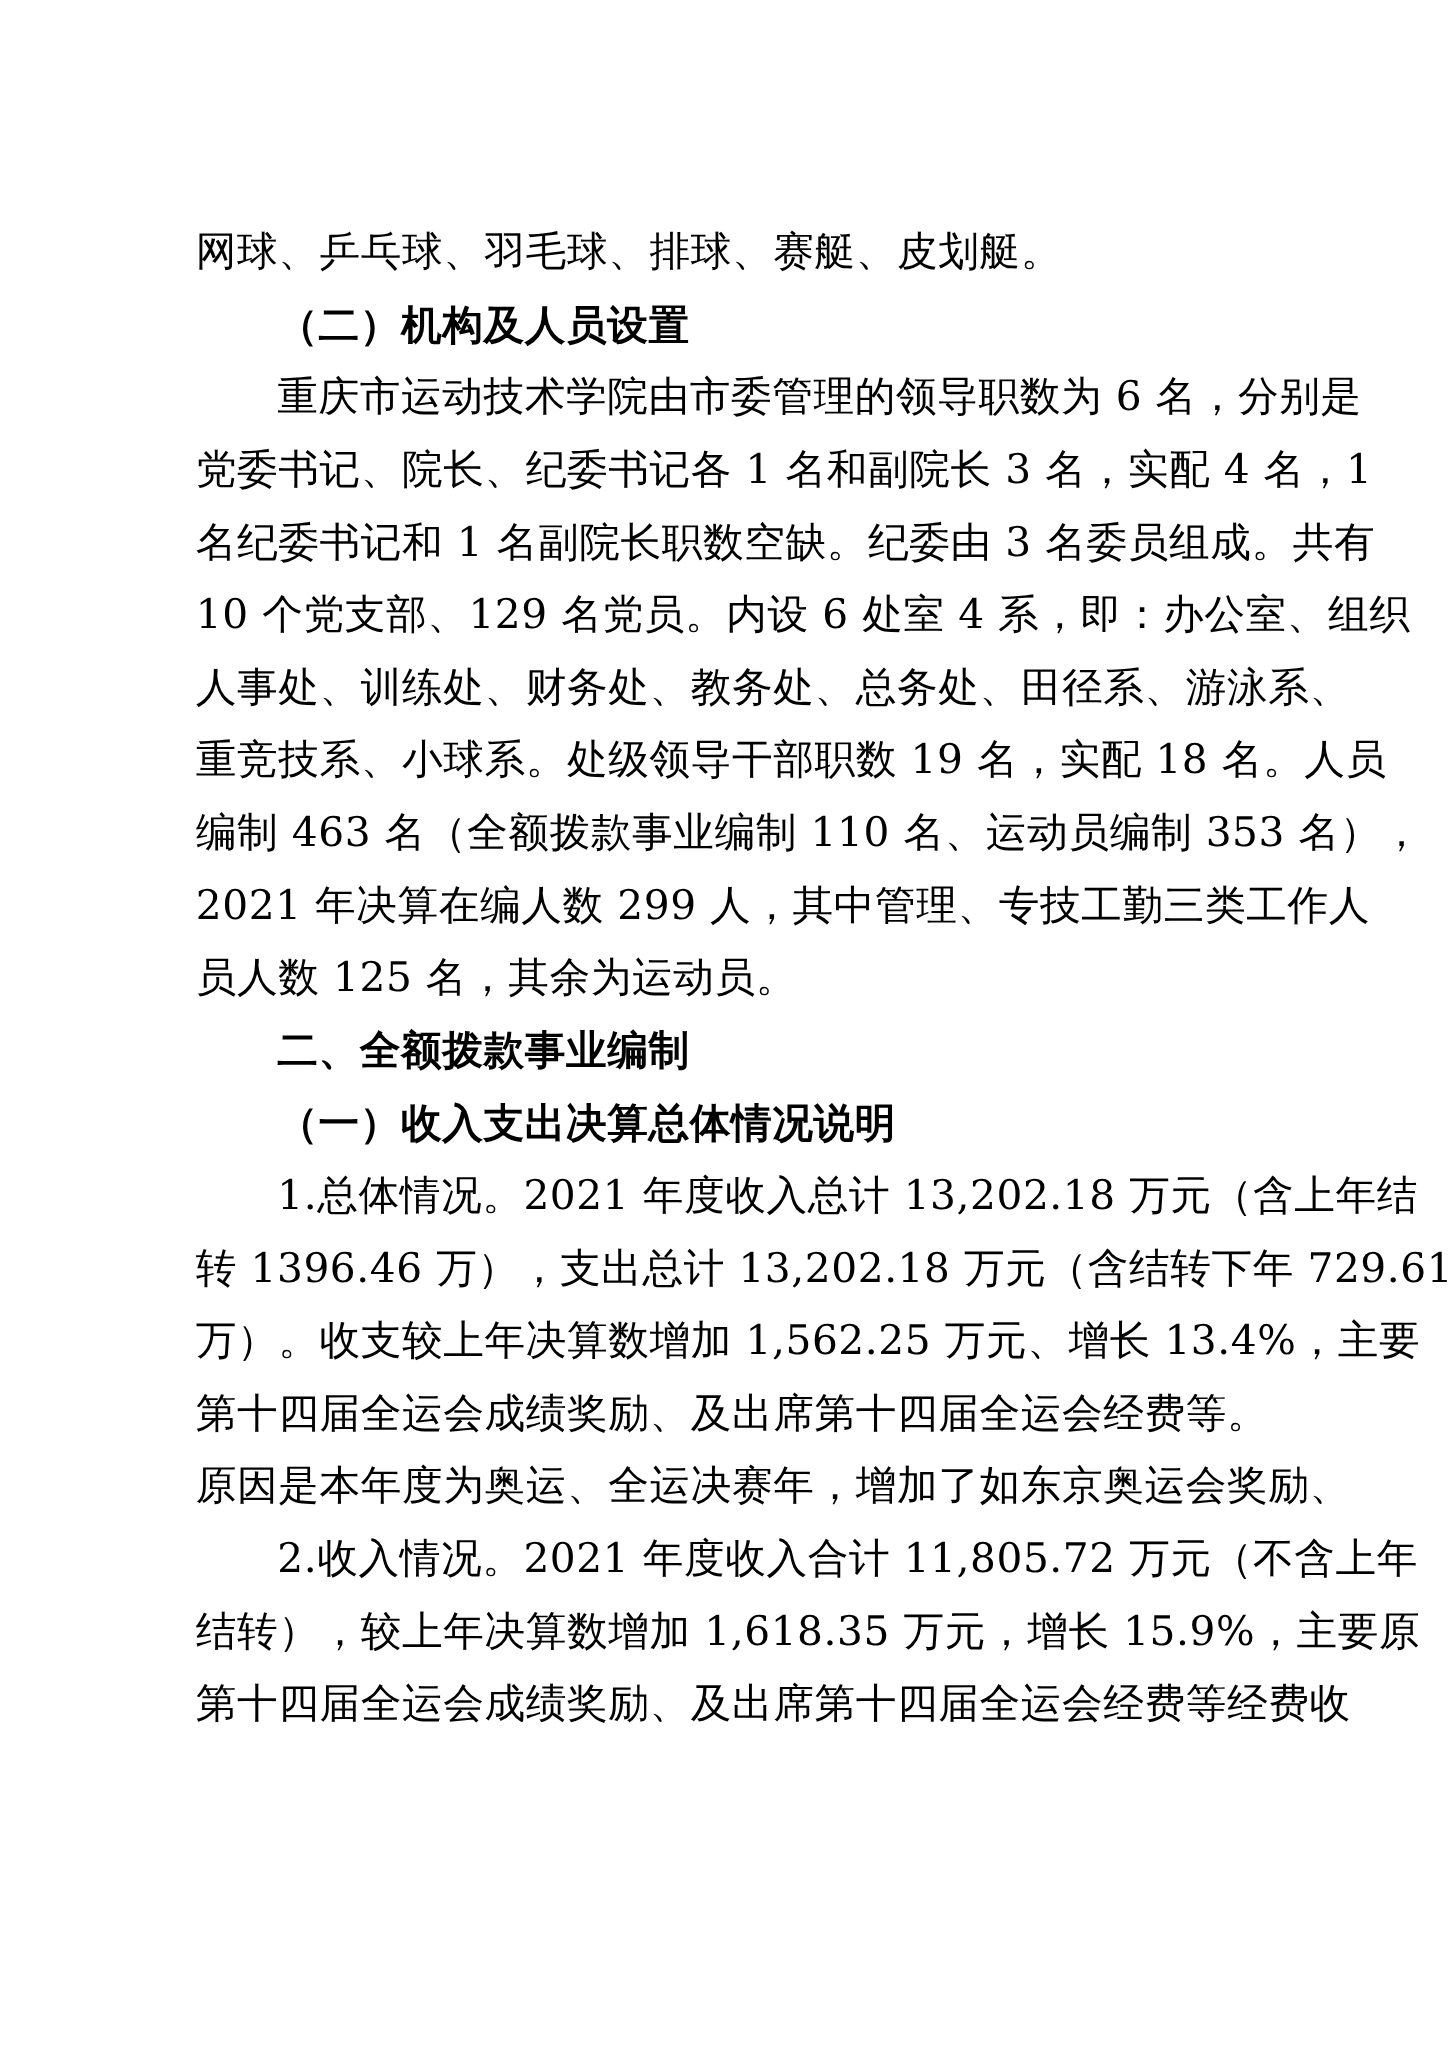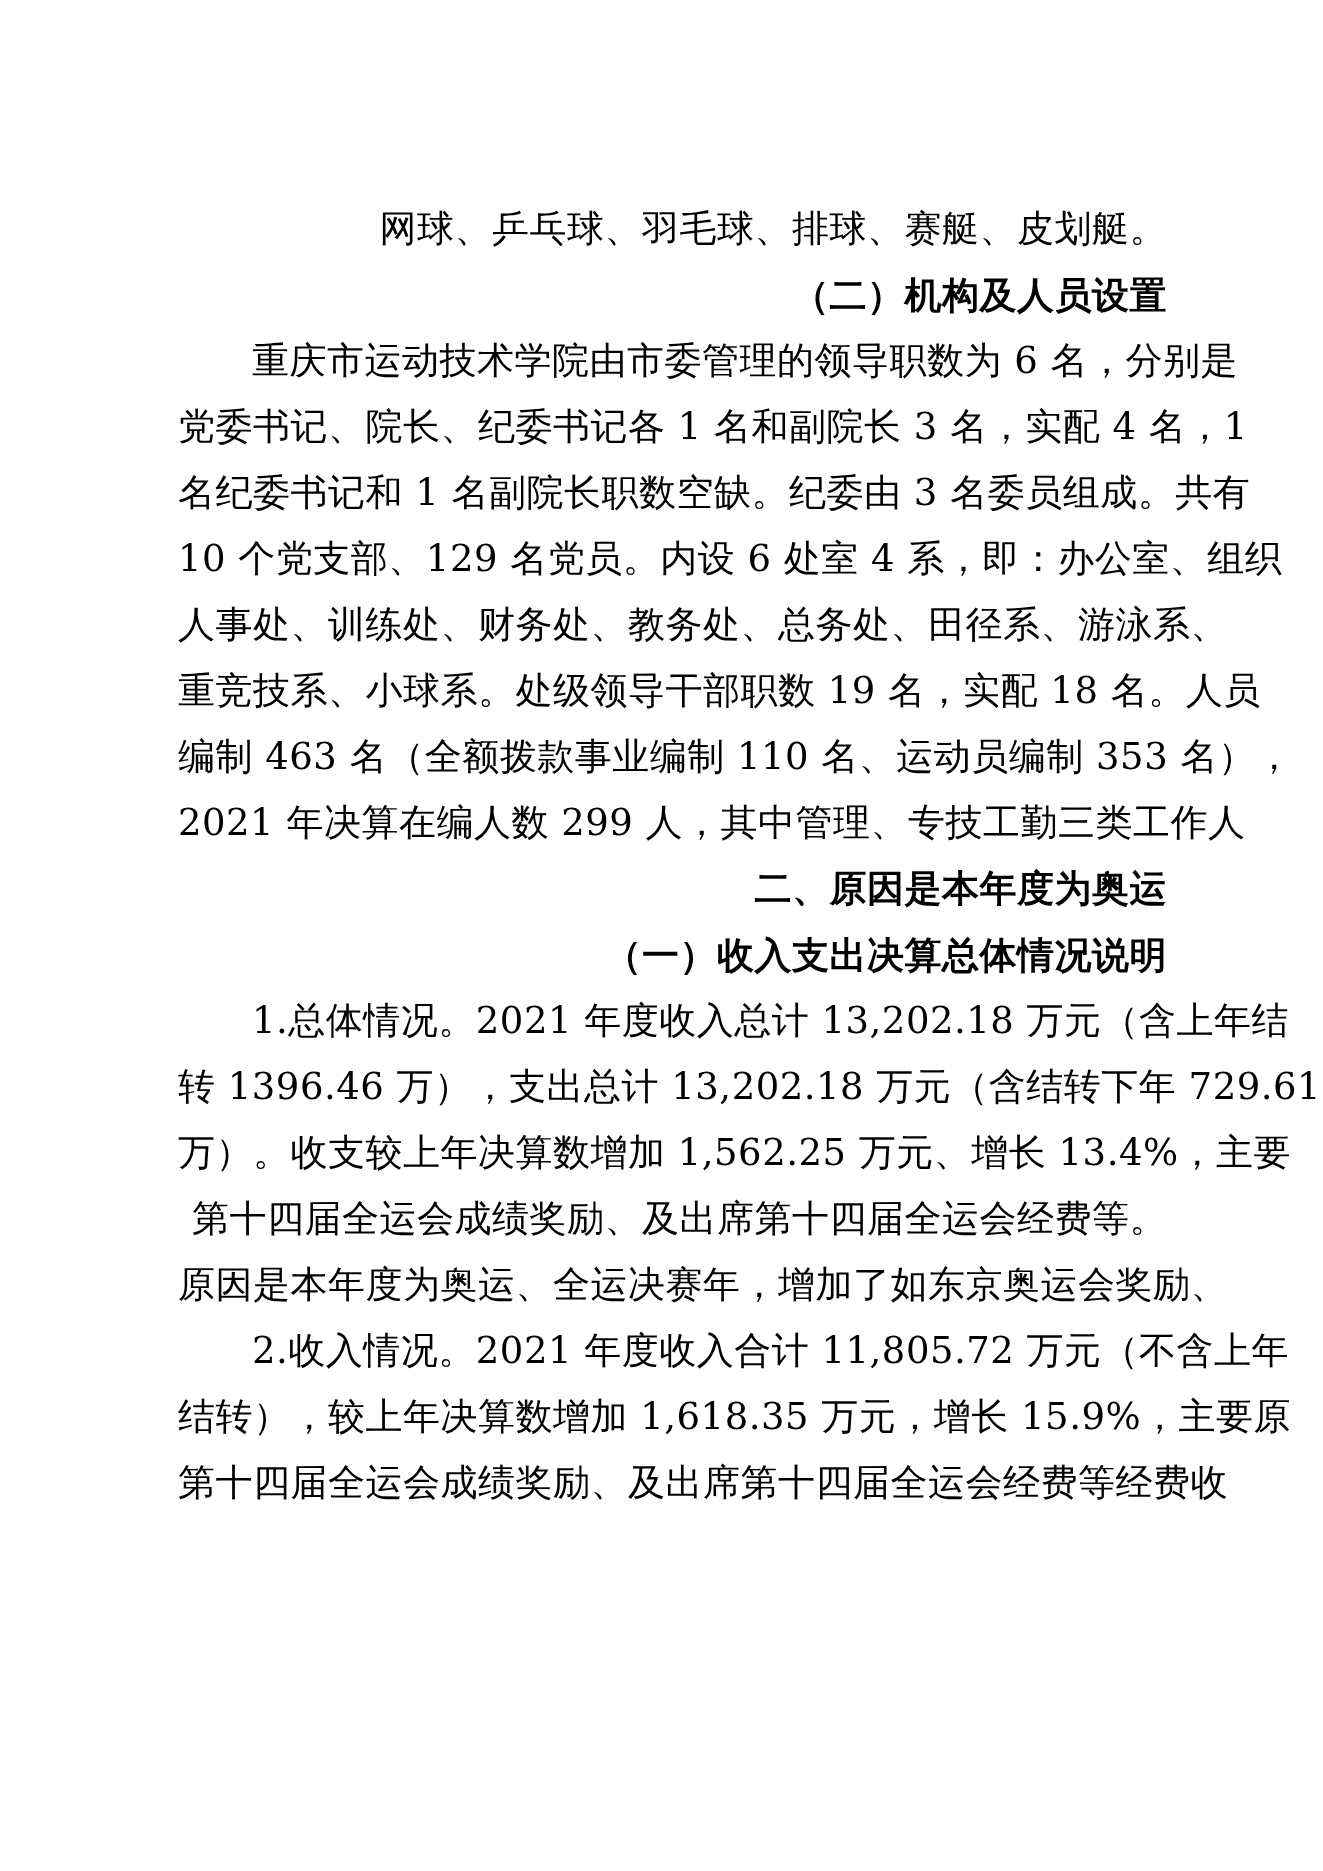--- a/index.html
+++ b/index.html
@@ -19,21 +19,20 @@
   }
   .text-area {
     box-sizing: border-box;
     padding: 196px 156px 0 178px;
   }
   .line {
     font-size: 37px;
     line-height: 66px;
     white-space: nowrap;
     letter-spacing: 0.5px;
-    text-align: right;
   }
   .line.indent {
     text-indent: 74px;
   }
   
   .heading-kaiti {
     font-weight: bold;
   }
   
   .heading-hei {
@@ -52,21 +51,22 @@
       <div class="line body">网球、乒乓球、羽毛球、排球、赛艇、皮划艇。</div>
       <div class="line heading-kaiti indent">（二）机构及人员设置</div>
       <div class="line body indent">重庆市运动技术学院由市委管理的领导职数为 6 名，分别是</div>
       <div class="line body">党委书记、院长、纪委书记各 1 名和副院长 3 名，实配 4 名，1</div>
       <div class="line body">名纪委书记和 1 名副院长职数空缺。纪委由 3 名委员组成。共有</div>
       <div class="line body">10 个党支部、129 名党员。内设 6 处室 4 系，即：办公室、组织</div>
       <div class="line body">人事处、训练处、财务处、教务处、总务处、田径系、游泳系、</div>
       <div class="line body">重竞技系、小球系。处级领导干部职数 19 名，实配 18 名。人员</div>
       <div class="line body">编制 463 名（全额拨款事业编制 110 名、运动员编制 353 名），</div>
       <div class="line body">2021 年决算在编人数 299 人，其中管理、专技工勤三类工作人</div>
-      <div class="line heading-hei indent">二、原因是本年度为奥运</div>
+      <div class="line body">员人数 125 名，其余为运动员。</div>
+      <div class="line heading-hei indent">二、全额拨款事业编制</div>
       <div class="line heading-kaiti indent">（一）收入支出决算总体情况说明</div>
       <div class="line body indent"><b class="lead">1.总体情况。</b><span>2021 年度收入总计 13,202.18 万元（含上年结</span></div>
       <div class="line body">转 1396.46 万），支出总计 13,202.18 万元（含结转下年 729.61</div>
       <div class="line body">万）。收支较上年决算数增加 1,562.25 万元、增长 13.4%，主要</div>
       <div class="line body">第十四届全运会成绩奖励、及出席第十四届全运会经费等。</div>
       <div class="line body">原因是本年度为奥运、全运决赛年，增加了如东京奥运会奖励、</div>
       <div class="line body indent"><b class="lead">2.收入情况。</b><span>2021 年度收入合计 11,805.72 万元（不含上年</span></div>
       <div class="line body">结转），较上年决算数增加 1,618.35 万元，增长 15.9%，主要原</div>
       <div class="line body">第十四届全运会成绩奖励、及出席第十四届全运会经费等经费收</div>
     </div>

